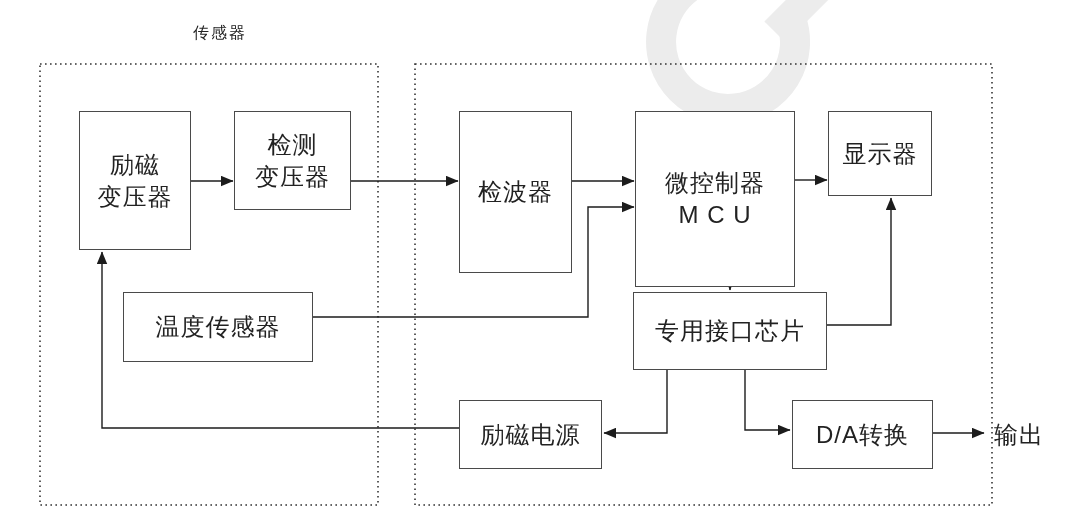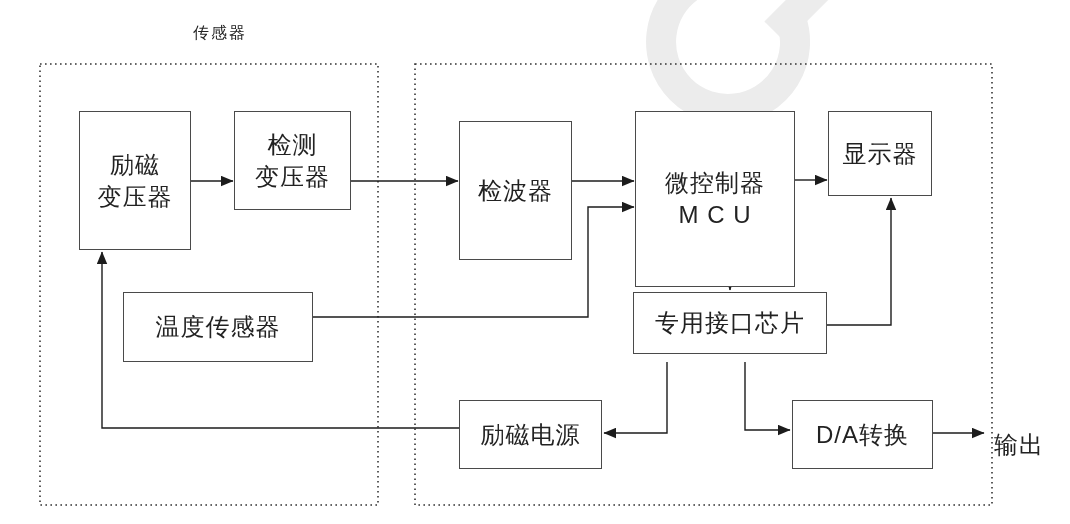--- a/index.html
+++ b/index.html
@@ -34,21 +34,21 @@
     background:var(--background);
     border:1.5px solid var(--box-border);
     display:flex;align-items:center;justify-content:center;
     font-size:24px;letter-spacing:1px;color:var(--text);
     white-space:nowrap;
   }
   .node .stack{text-align:center;line-height:32px;}
   .node .ln{display:block;}
   .float-label{
     position:absolute;font-size:24px;letter-spacing:1px;
-    color:var(--text);white-space:nowrap;margin-top:10px;
+    color:var(--text);white-space:nowrap;
   }
 </style>
 </head>
 <body>
 
 <div id="stage">
 
   <svg id="wires" viewBox="0 0 1070 524" xmlns="http://www.w3.org/2000/svg">
     <defs>
       <marker id="arrowhead" viewBox="0 0 12 10" refX="11.5" refY="5" markerWidth="13" markerHeight="11" markerUnits="userSpaceOnUse" orient="auto">
@@ -86,40 +86,40 @@
     </div>
   </div>
 
   <div class="node" style="left:234px;top:111px;width:117px;height:99px">
     <div class="stack">
       <span class="ln">检测</span>
       <span class="ln">变压器</span>
     </div>
   </div>
 
-  <div class="node" style="left:459px;top:121px;width:113px;height:139px">
+  <div class="node" style="left:459px;top:111px;width:113px;height:162px">
     <span>检波器</span>
   </div>
 
   <div class="node" style="left:635px;top:111px;width:160px;height:176px">
     <div class="stack">
       <span class="ln">微控制器</span>
       <span class="ln">M C U</span>
     </div>
   </div>
 
   <div class="node" style="left:828px;top:111px;width:104px;height:85px">
     <span>显示器</span>
   </div>
 
   <div class="node" style="left:123px;top:292px;width:190px;height:70px">
     <span>温度传感器</span>
   </div>
 
-  <div class="node" style="left:633px;top:292px;width:194px;height:62px">
+  <div class="node" style="left:633px;top:292px;width:194px;height:78px">
     <span>专用接口芯片</span>
   </div>
 
   <div class="node" style="left:459px;top:400px;width:143px;height:69px">
     <span>励磁电源</span>
   </div>
 
   <div class="node" style="left:792px;top:400px;width:141px;height:69px">
     <span>D/A转换</span>
   </div>

